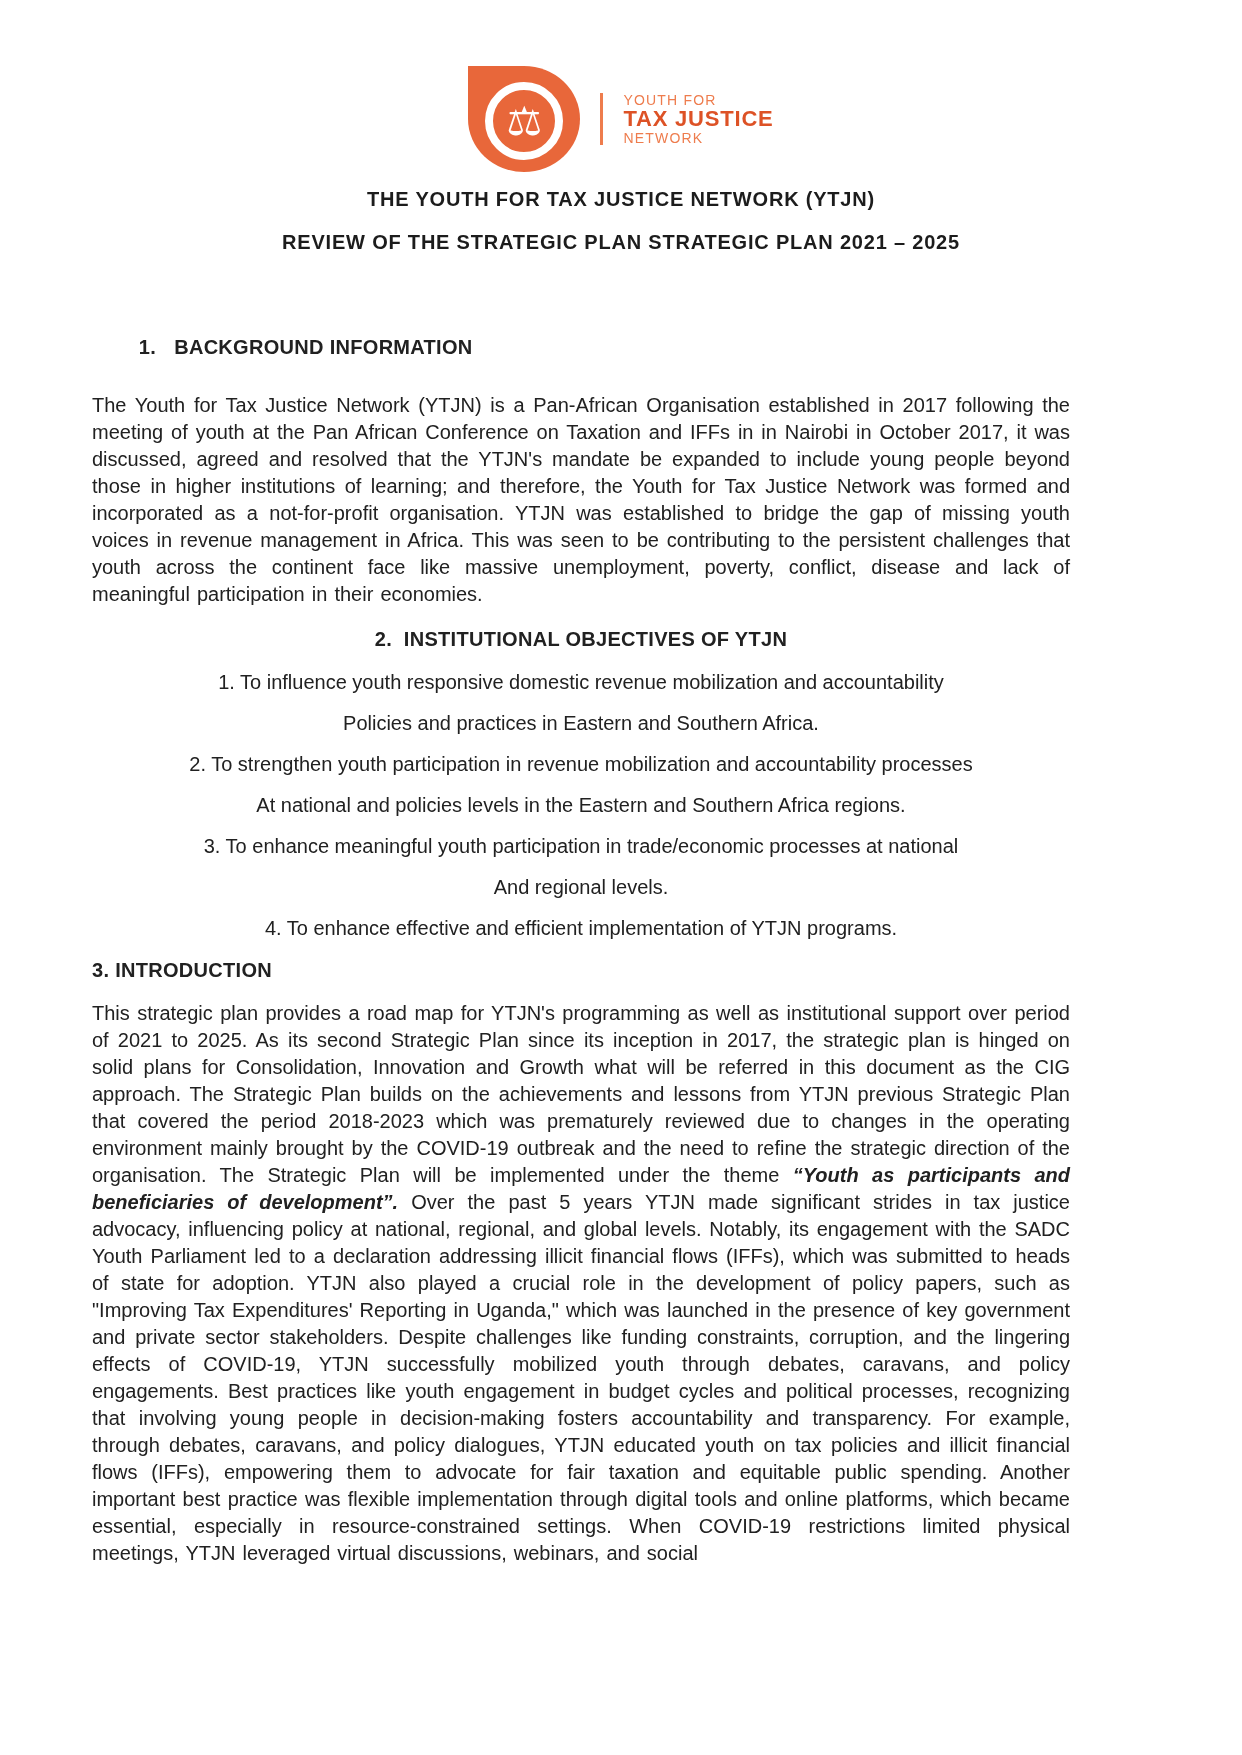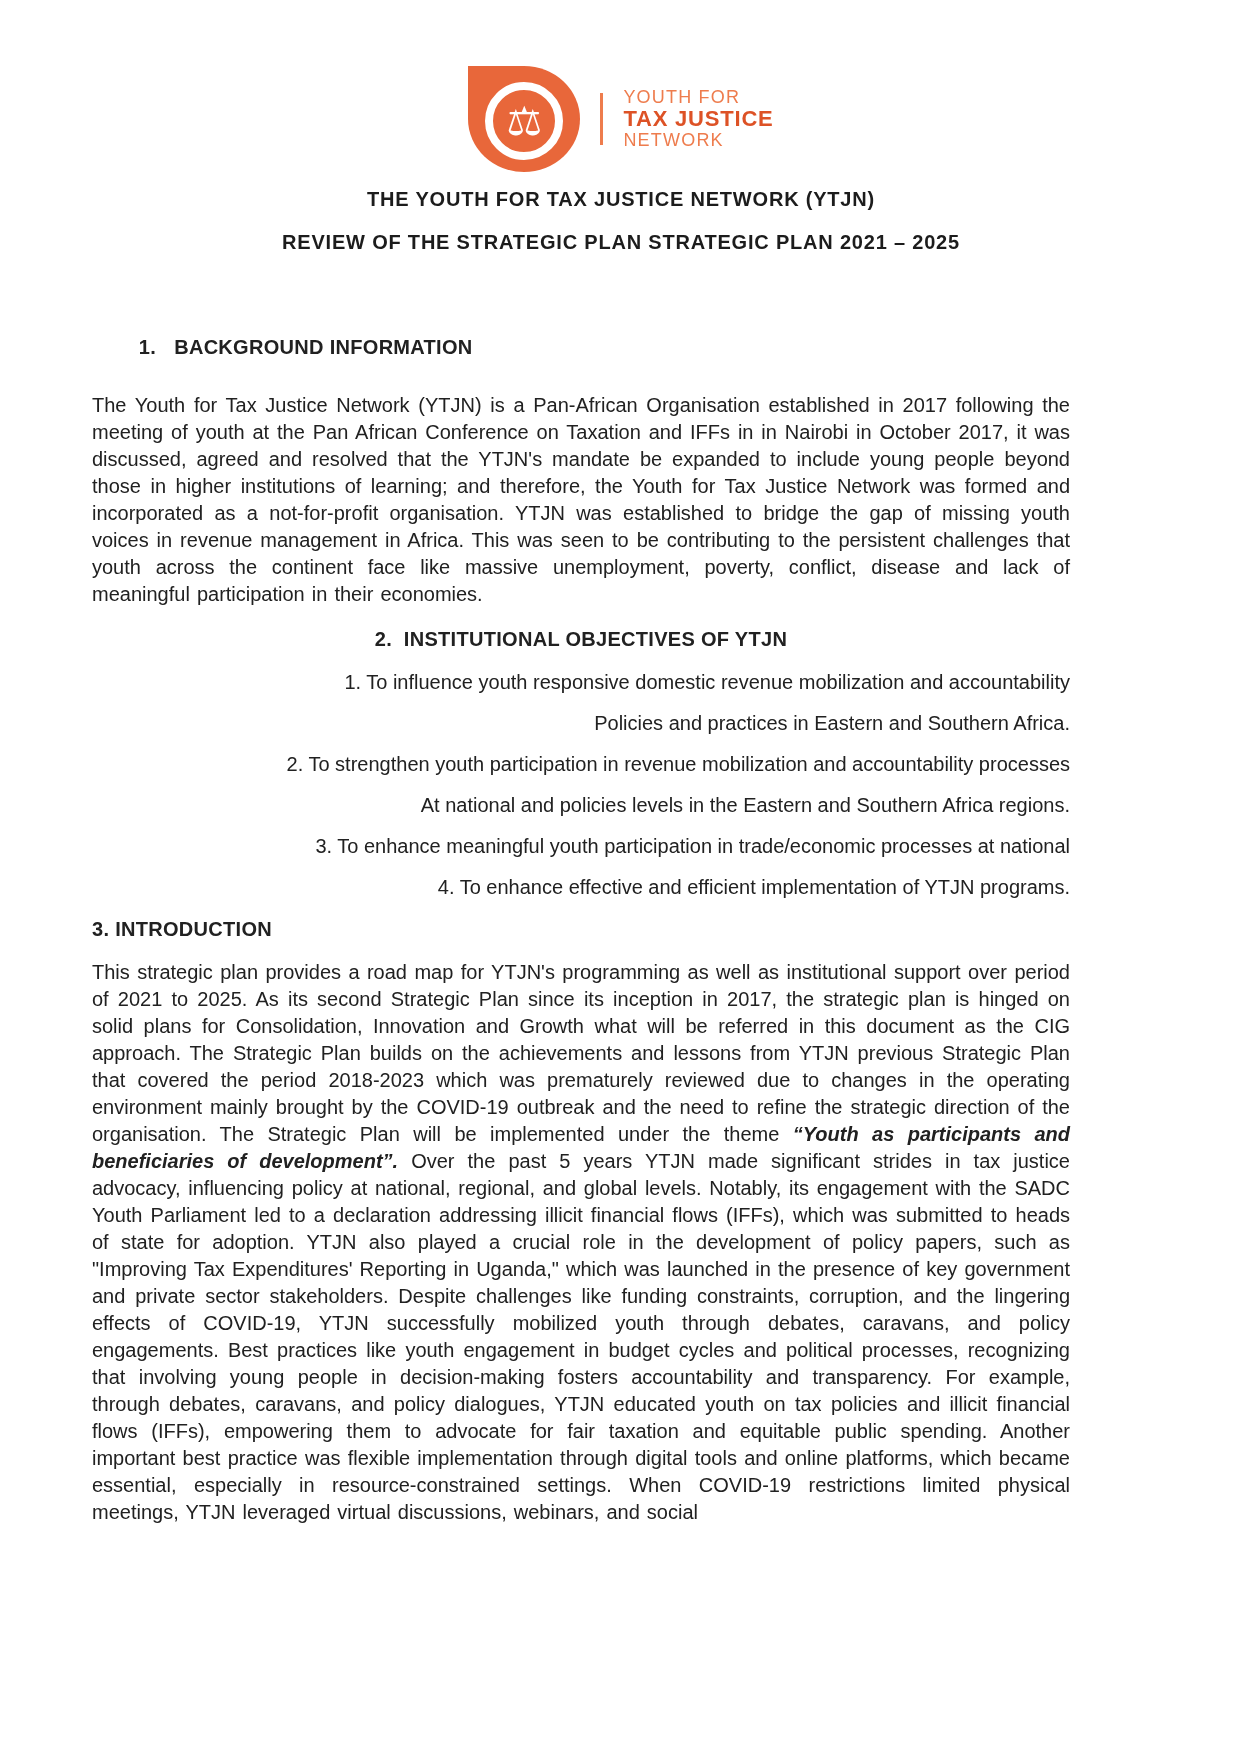--- a/index.html
+++ b/index.html
@@ -54,21 +54,21 @@
     flex: 0 0 auto;
   }
   .logo-wordmark {
     display: flex;
     flex-direction: column;
     align-items: flex-start;
     text-align: left;
     line-height: 1.02;
   }
   .wm-light {
-    font-size: 18px;
+    font-size: 14px;
     letter-spacing: 1.2px;
     color: var(--logo-orange-light, #EE7C4D);
     font-weight: 400;
   }
   .wm-bold {
     font-size: 22px;
     letter-spacing: 0.8px;
     color: var(--logo-orange-bold, #DD5226);
     font-weight: 700;
     margin: 1px 0;
@@ -96,21 +96,21 @@
     letter-spacing: 0.3px;
     white-space: pre-wrap;
     text-align: left;
   }
   .sec-heading.h-background { margin-top: 53px; margin-bottom: 4px; }
   .sec-heading.h-objectives { margin-top: 18px; margin-bottom: 16px; text-align: center; }
   .sec-heading.h-introduction { margin-top: 15px; margin-bottom: 16px; }
   .num-gap { display: inline-block; width: 18px; }
   .para { word-spacing: 1.5px; }
   .obj-line {
-    text-align: right;
+    text-align: center;
     margin-bottom: 14px;
   }
   .theme {
     font-weight: 700;
     font-style: italic;
   }
 </style>
 </head>
 <body>
 
@@ -144,20 +144,21 @@
       <p class="para">The Youth for Tax Justice Network (YTJN) is a Pan-African Organisation established in 2017 following the meeting of youth at the Pan African Conference on Taxation and IFFs in in Nairobi in October 2017, it was discussed, agreed and resolved that the YTJN's mandate be expanded to include young people beyond those in higher institutions of learning; and therefore, the Youth for Tax Justice Network was formed and incorporated as a not-for-profit organisation. YTJN was established to bridge the gap of missing youth voices in revenue management in Africa. This was seen to be contributing to the persistent challenges that youth across the continent face like massive unemployment, poverty, conflict, disease and lack of meaningful participation in their economies.</p>
     </section>
 
     <section>
       <div class="sec-heading h-objectives">2.  INSTITUTIONAL OBJECTIVES OF YTJN</div>
       <p class="obj-line">1. To influence youth responsive domestic revenue mobilization and accountability</p>
       <p class="obj-line">Policies and practices in Eastern and Southern Africa.</p>
       <p class="obj-line">2. To strengthen youth participation in revenue mobilization and accountability processes</p>
       <p class="obj-line">At national and policies levels in the Eastern and Southern Africa regions.</p>
       <p class="obj-line">3. To enhance meaningful youth participation in trade/economic processes at national</p>
+      <p class="obj-line">And regional levels.</p>
       <p class="obj-line">4. To enhance effective and efficient implementation of YTJN programs.</p>
     </section>
 
     <section>
       <div class="sec-heading h-introduction">3. INTRODUCTION</div>
       <p class="para"><span>This strategic plan provides a road map for YTJN's programming as well as institutional support over period of 2021 to 2025. As its second Strategic Plan since its inception in 2017, the strategic plan is hinged on solid plans for Consolidation, Innovation and Growth what will be referred in this document as the CIG approach. The Strategic Plan builds on the achievements and lessons from YTJN previous Strategic Plan that covered the period 2018-2023 which was prematurely reviewed due to changes in the operating environment mainly brought by the COVID-19 outbreak and the need to refine the strategic direction of the organisation. The Strategic Plan will be implemented under the theme </span><span class="theme">“Youth as participants and beneficiaries of development”.</span><span> Over the past 5 years YTJN made significant strides in tax justice advocacy, influencing policy at national, regional, and global levels. Notably, its engagement with the SADC Youth Parliament led to a declaration addressing illicit financial flows (IFFs), which was submitted to heads of state for adoption. YTJN also played a crucial role in the development of policy papers, such as "Improving Tax Expenditures' Reporting in Uganda," which was launched in the presence of key government and private sector stakeholders. Despite challenges like funding constraints, corruption, and the lingering effects of COVID-19, YTJN successfully mobilized youth through debates, caravans, and policy engagements. Best practices like youth engagement in budget cycles and political processes, recognizing that involving young people in decision-making fosters accountability and transparency. For example, through debates, caravans, and policy dialogues, YTJN educated youth on tax policies and illicit financial flows (IFFs), empowering them to advocate for fair taxation and equitable public spending. Another important best practice was flexible implementation through digital tools and online platforms, which became essential, especially in resource-constrained settings. When COVID-19 restrictions limited physical meetings, YTJN leveraged virtual discussions, webinars, and social</span></p>
     </section>
 
   </main>
 </div>

